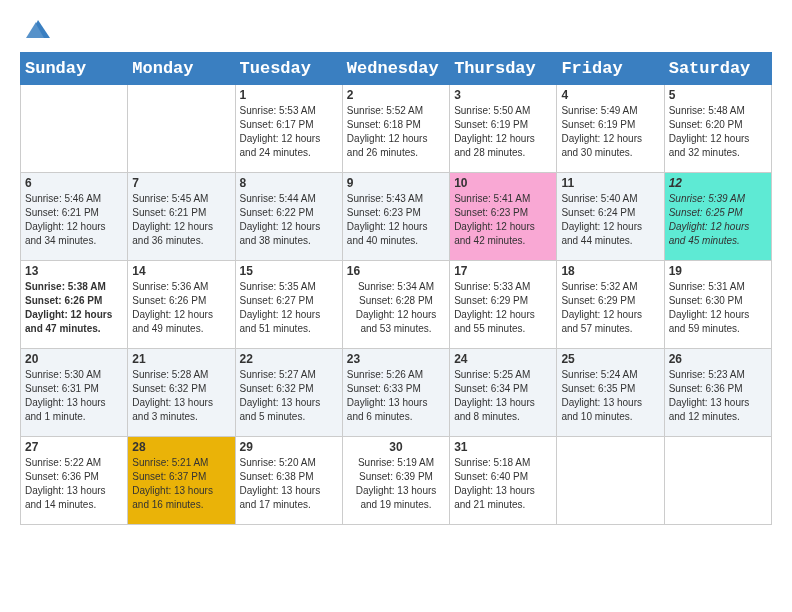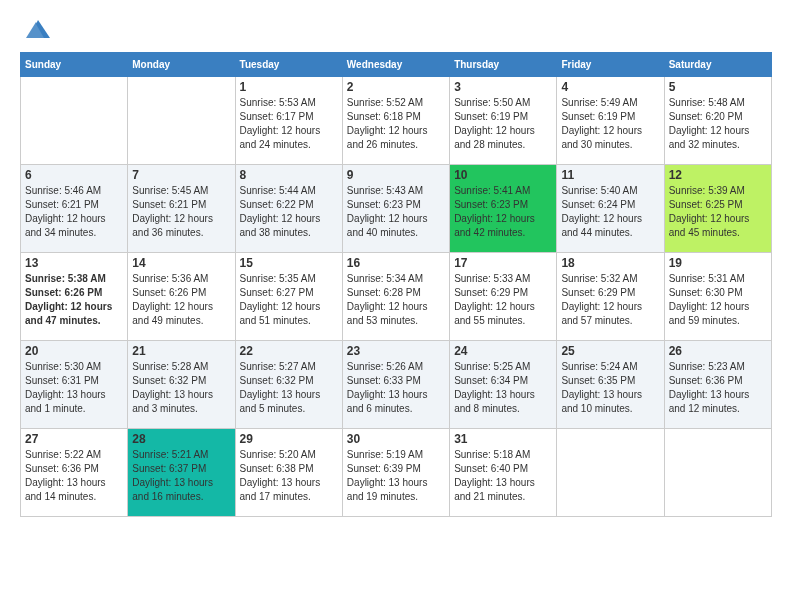--- a/index.html
+++ b/index.html
@@ -51,25 +51,26 @@
       color: #555;
     }
     .calendar {
       width: 100%;
       border-collapse: collapse;
       margin-top: 4px;
     }
     .calendar th {
       background: #3a7fc1;
       color: #fff;
-      font-size: 10px;
+      font-size: 17px;
       font-weight: bold;
       padding: 6px 4px;
       text-align: left;
       border: 1px solid #3a7fc1;
+      font-family: Liberation Mono, monospace;
     }
     .calendar td {
       border: 1px solid #ccc;
       vertical-align: top;
       padding: 3px 4px;
       width: calc(100% / 7);
       min-height: 80px;
       height: 88px;
       background: #fff;
       font-size: 10.5px;
@@ -183,33 +184,33 @@
           <div class="day-info" style="white-space: pre-line;">Sunrise: 5:44 AM
 Sunset: 6:22 PM
 Daylight: 12 hours and 38 minutes.</div>
         </td>
         <td style="background: rgb(240, 244, 248);">
           <span class="day-number">9</span>
           <div class="day-info" style="white-space: pre-line;">Sunrise: 5:43 AM
 Sunset: 6:23 PM
 Daylight: 12 hours and 40 minutes.</div>
         </td>
-        <td style="background: #22c55e;">
+        <td style="background: #f9a8d4;">
           <span class="day-number">10</span>
           <div class="day-info" style="white-space: pre-line;">Sunrise: 5:41 AM
 Sunset: 6:23 PM
 Daylight: 12 hours and 42 minutes.</div>
         </td>
         <td style="background: rgb(240, 244, 248);">
           <span class="day-number">11</span>
           <div class="day-info" style="white-space: pre-line;">Sunrise: 5:40 AM
 Sunset: 6:24 PM
 Daylight: 12 hours and 44 minutes.</div>
         </td>
-        <td style="background: #bef264;">
+        <td style="background: #5eead4; font-style: italic;">
           <span class="day-number">12</span>
           <div class="day-info" style="white-space: pre-line;">Sunrise: 5:39 AM
 Sunset: 6:25 PM
 Daylight: 12 hours and 45 minutes.</div>
         </td>
       </tr>
       <tr>
         <td style="background: rgb(255, 255, 255);">
           <span class="day-number">13</span>
           <div class="day-info" style="white-space: pre-line; font-weight: bold;">Sunrise: 5:38 AM
@@ -223,21 +224,21 @@
 Daylight: 12 hours and 49 minutes.</div>
         </td>
         <td style="background: rgb(255, 255, 255);">
           <span class="day-number">15</span>
           <div class="day-info" style="white-space: pre-line;">Sunrise: 5:35 AM
 Sunset: 6:27 PM
 Daylight: 12 hours and 51 minutes.</div>
         </td>
         <td style="background: rgb(255, 255, 255); margin-top: 16px;">
           <span class="day-number">16</span>
-          <div class="day-info" style="white-space: pre-line;">Sunrise: 5:34 AM
+          <div class="day-info" style="white-space: pre-line; text-align: center;">Sunrise: 5:34 AM
 Sunset: 6:28 PM
 Daylight: 12 hours and 53 minutes.</div>
         </td>
         <td style="background: rgb(255, 255, 255);">
           <span class="day-number">17</span>
           <div class="day-info" style="white-space: pre-line;">Sunrise: 5:33 AM
 Sunset: 6:29 PM
 Daylight: 12 hours and 55 minutes.</div>
         </td>
         <td style="background: rgb(255, 255, 255);">
@@ -297,33 +298,33 @@
 Daylight: 13 hours and 12 minutes.</div>
         </td>
       </tr>
       <tr>
         <td style="background: rgb(255, 255, 255);">
           <span class="day-number">27</span>
           <div class="day-info" style="white-space: pre-line;">Sunrise: 5:22 AM
 Sunset: 6:36 PM
 Daylight: 13 hours and 14 minutes.</div>
         </td>
-        <td style="background: #14b8a6;">
+        <td style="background: #eab308;">
           <span class="day-number">28</span>
           <div class="day-info" style="white-space: pre-line;">Sunrise: 5:21 AM
 Sunset: 6:37 PM
 Daylight: 13 hours and 16 minutes.</div>
         </td>
         <td style="background: rgb(255, 255, 255);">
           <span class="day-number">29</span>
           <div class="day-info" style="white-space: pre-line;">Sunrise: 5:20 AM
 Sunset: 6:38 PM
 Daylight: 13 hours and 17 minutes.</div>
         </td>
-        <td style="background: rgb(255, 255, 255);">
+        <td style="background: rgb(255, 255, 255); text-align: center;">
           <span class="day-number">30</span>
           <div class="day-info" style="white-space: pre-line;">Sunrise: 5:19 AM
 Sunset: 6:39 PM
 Daylight: 13 hours and 19 minutes.</div>
         </td>
         <td style="background: rgb(255, 255, 255);">
           <span class="day-number">31</span>
           <div class="day-info" style="white-space: pre-line;">Sunrise: 5:18 AM
 Sunset: 6:40 PM
 Daylight: 13 hours and 21 minutes.</div>

